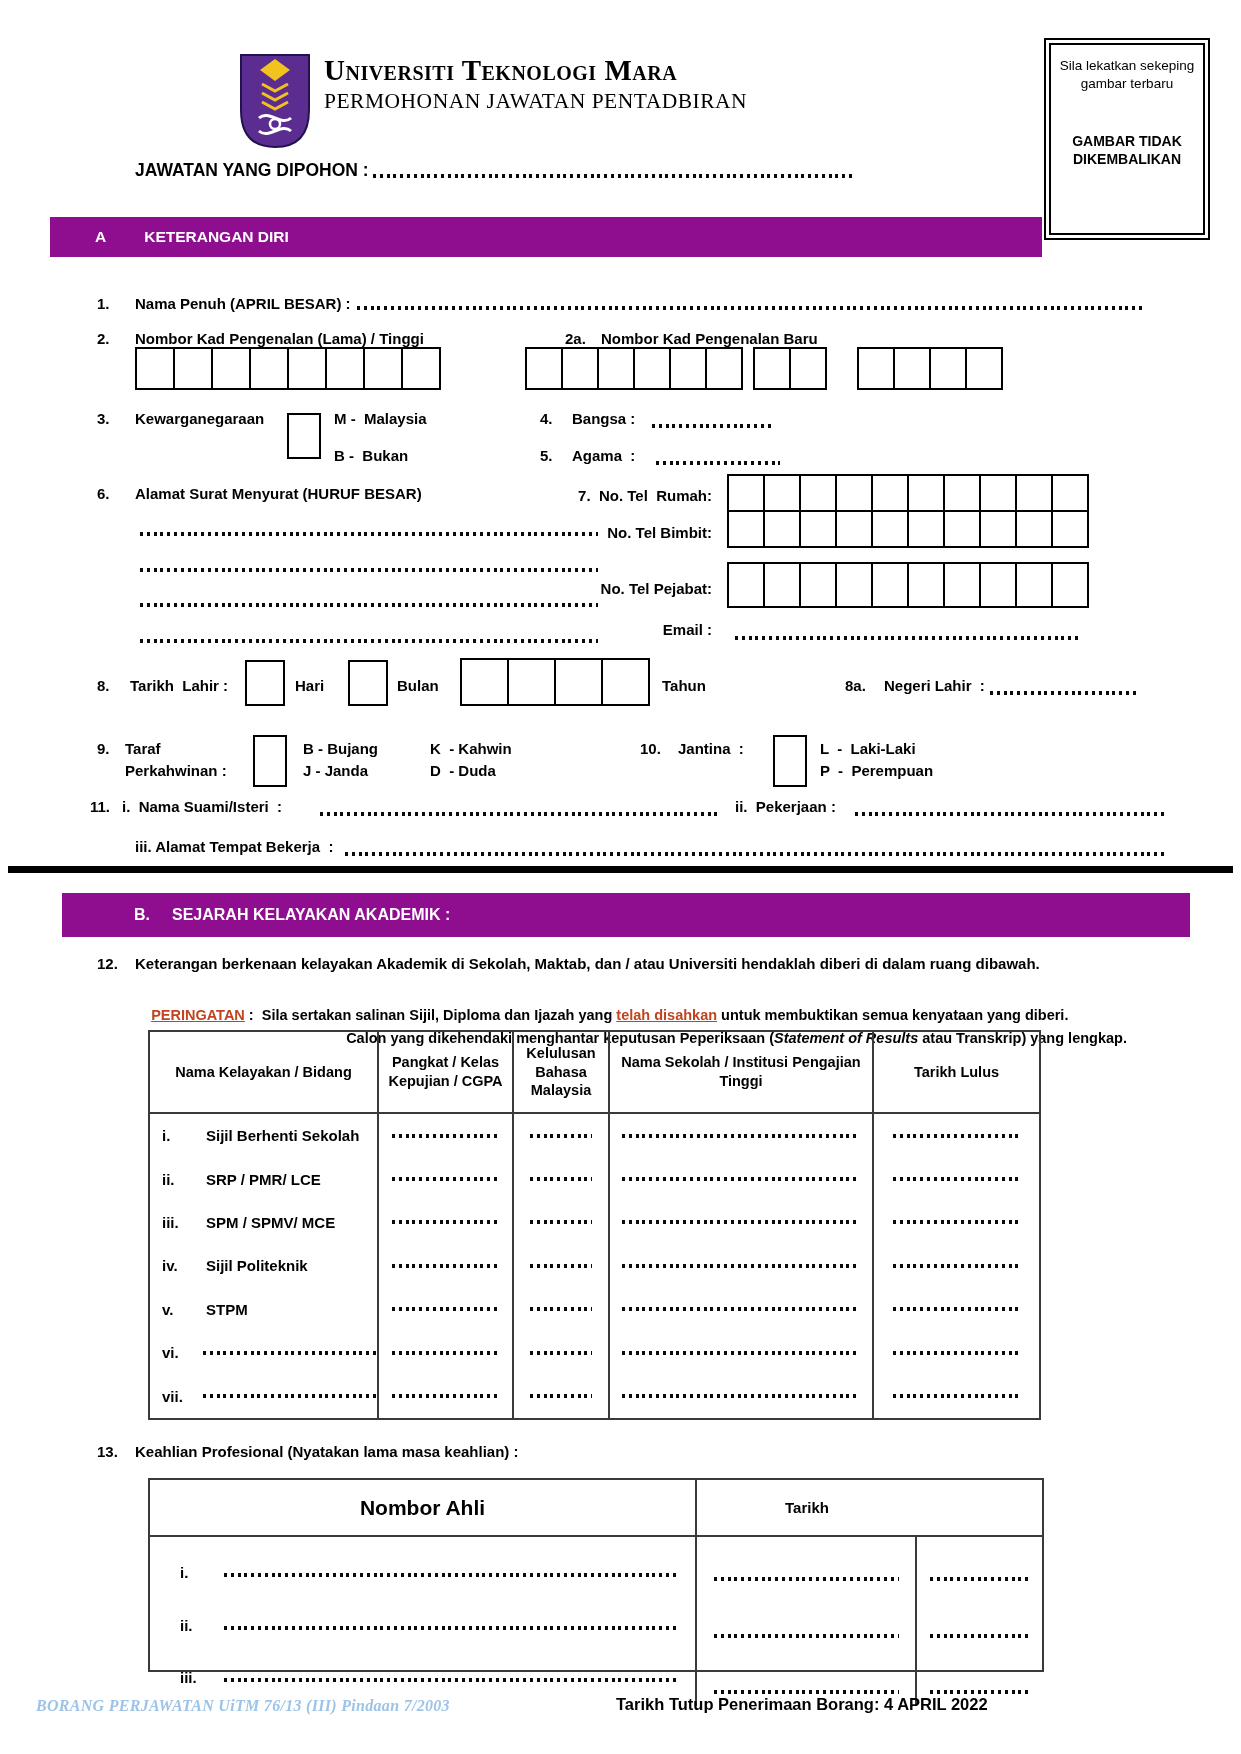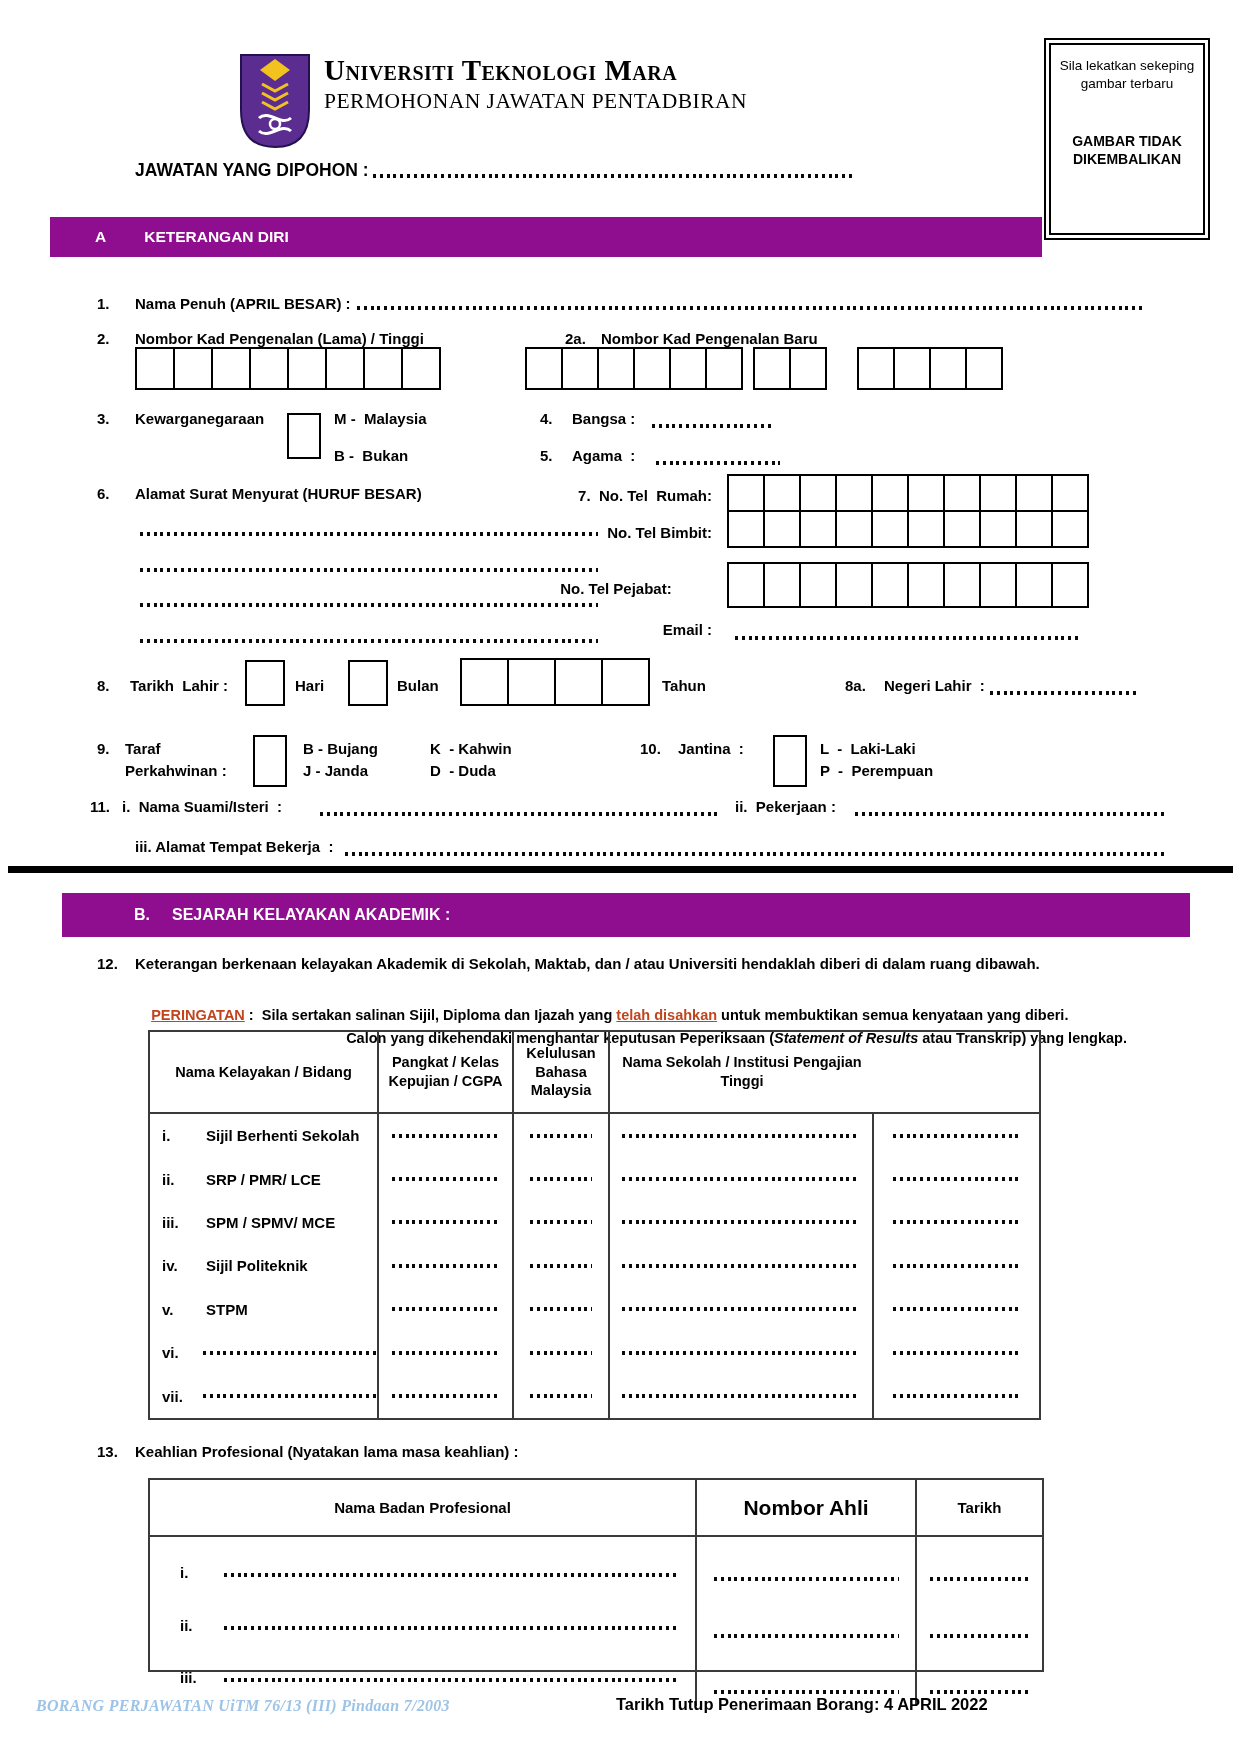--- a/index.html
+++ b/index.html
@@ -136,21 +136,21 @@
   <span class="abs t b fs15" style="left:135px;top:485px">Alamat Surat Menyurat (HURUF BESAR)</span>
   <span class="abs dots" style="left:140px;top:532px;width:458px"></span>
   <span class="abs dots" style="left:140px;top:568px;width:458px"></span>
   <span class="abs dots" style="left:140px;top:603px;width:458px"></span>
   <span class="abs dots" style="left:140px;top:639px;width:458px"></span>
 
   <div class="abs fs15" style="left:520px;top:487px;width:192px;text-align:right">
     <span class="t b">7.</span><span class="t b">  </span><span class="t b">No. Tel  Rumah:</span>
   </div>
   <div class="abs t b fs15" style="left:520px;top:524px;width:192px;text-align:right">No. Tel Bimbit:</div>
-  <div class="abs t b fs15" style="left:520px;top:580px;width:192px;text-align:center">No. Tel Pejabat:</div>
+  <div class="abs t b fs15" style="left:520px;top:580px;width:192px;text-align:right">No. Tel Pejabat:</div>
   <div class="abs t b fs15" style="left:520px;top:621px;width:192px;text-align:right">Email :</div>
 
   <div class="abs cellrow" style="left:727px;top:474px">
     <div class="cell" style="width:38px;height:38px"></div>
     <div class="cell" style="width:38px;height:38px"></div>
     <div class="cell" style="width:38px;height:38px"></div>
     <div class="cell" style="width:38px;height:38px"></div>
     <div class="cell" style="width:38px;height:38px"></div>
     <div class="cell" style="width:38px;height:38px"></div>
     <div class="cell" style="width:38px;height:38px"></div>
@@ -240,20 +240,21 @@
   <div class="abs t fs14" style="left:330px;top:1014px">
     <span class="b">Calon yang dikehendaki menghantar keputusan Peperiksaan (</span><span class="b" style="font-style:italic">Statement of Results</span><span class="b"> atau Transkrip) yang lengkap.</span>
   </div>
 
   <div class="abs" style="left:148px;top:1030px">
     <div class="grid-h" style="grid-template-columns:229px 135px 96px 264px 165px;height:80px">
       <div class="hcell">Nama Kelayakan / Bidang</div>
       <div class="hcell">Pangkat / Kelas Kepujian / CGPA</div>
       <div class="hcell">Kelulusan Bahasa Malaysia</div>
       <div class="hcell">Nama Sekolah / Institusi Pengajian Tinggi</div>
+      <div class="hcell">Tarikh Lulus</div>
     </div>
     <div class="grid-h" style="grid-template-columns:229px 135px 96px 264px 165px;height:304px;border-top:none">
       <div class="tcol">
         <div class="aline">
             <span class="roman">i.</span>
             <span class="t b fs15">Sijil Berhenti Sekolah</span>
           </div>
         <div class="aline">
             <span class="roman">ii.</span>
             <span class="t b fs15">SRP / PMR/ LCE</span>
@@ -372,21 +373,20 @@
           </div>
       </div>
     </div>
   </div>
 
   <span class="abs t b fs15" style="left:97px;top:1443px">13.</span>
   <span class="abs t b fs15" style="left:135px;top:1443px">Keahlian Profesional (Nyatakan lama masa keahlian) :</span>
 
   <div class="abs" style="left:148px;top:1478px">
     <div class="grid-h" style="grid-template-columns:547px 220px 125px;height:55px;font-size:15px">
-      <div class="hcell" style="font-size:15px">Nama Badan Profesional</div>
       <div class="hcell" style="font-size:21px">Nombor Ahli</div>
       <div class="hcell" style="font-size:15px">Tarikh</div>
     </div>
     <div class="grid-h" style="grid-template-columns:547px 220px 125px;height:133px;border-top:none">
       <div class="tcol">
         <div class="pline" style="align-items:flex-end;padding-bottom:8px">
             <span class="roman" style="padding-left:30px">i.</span>
             <span class="dots" style="flex:1;margin-right:18px;margin-bottom:4px"></span>
           </div>
         <div class="pline" style="align-items:flex-end;padding-bottom:8px">

